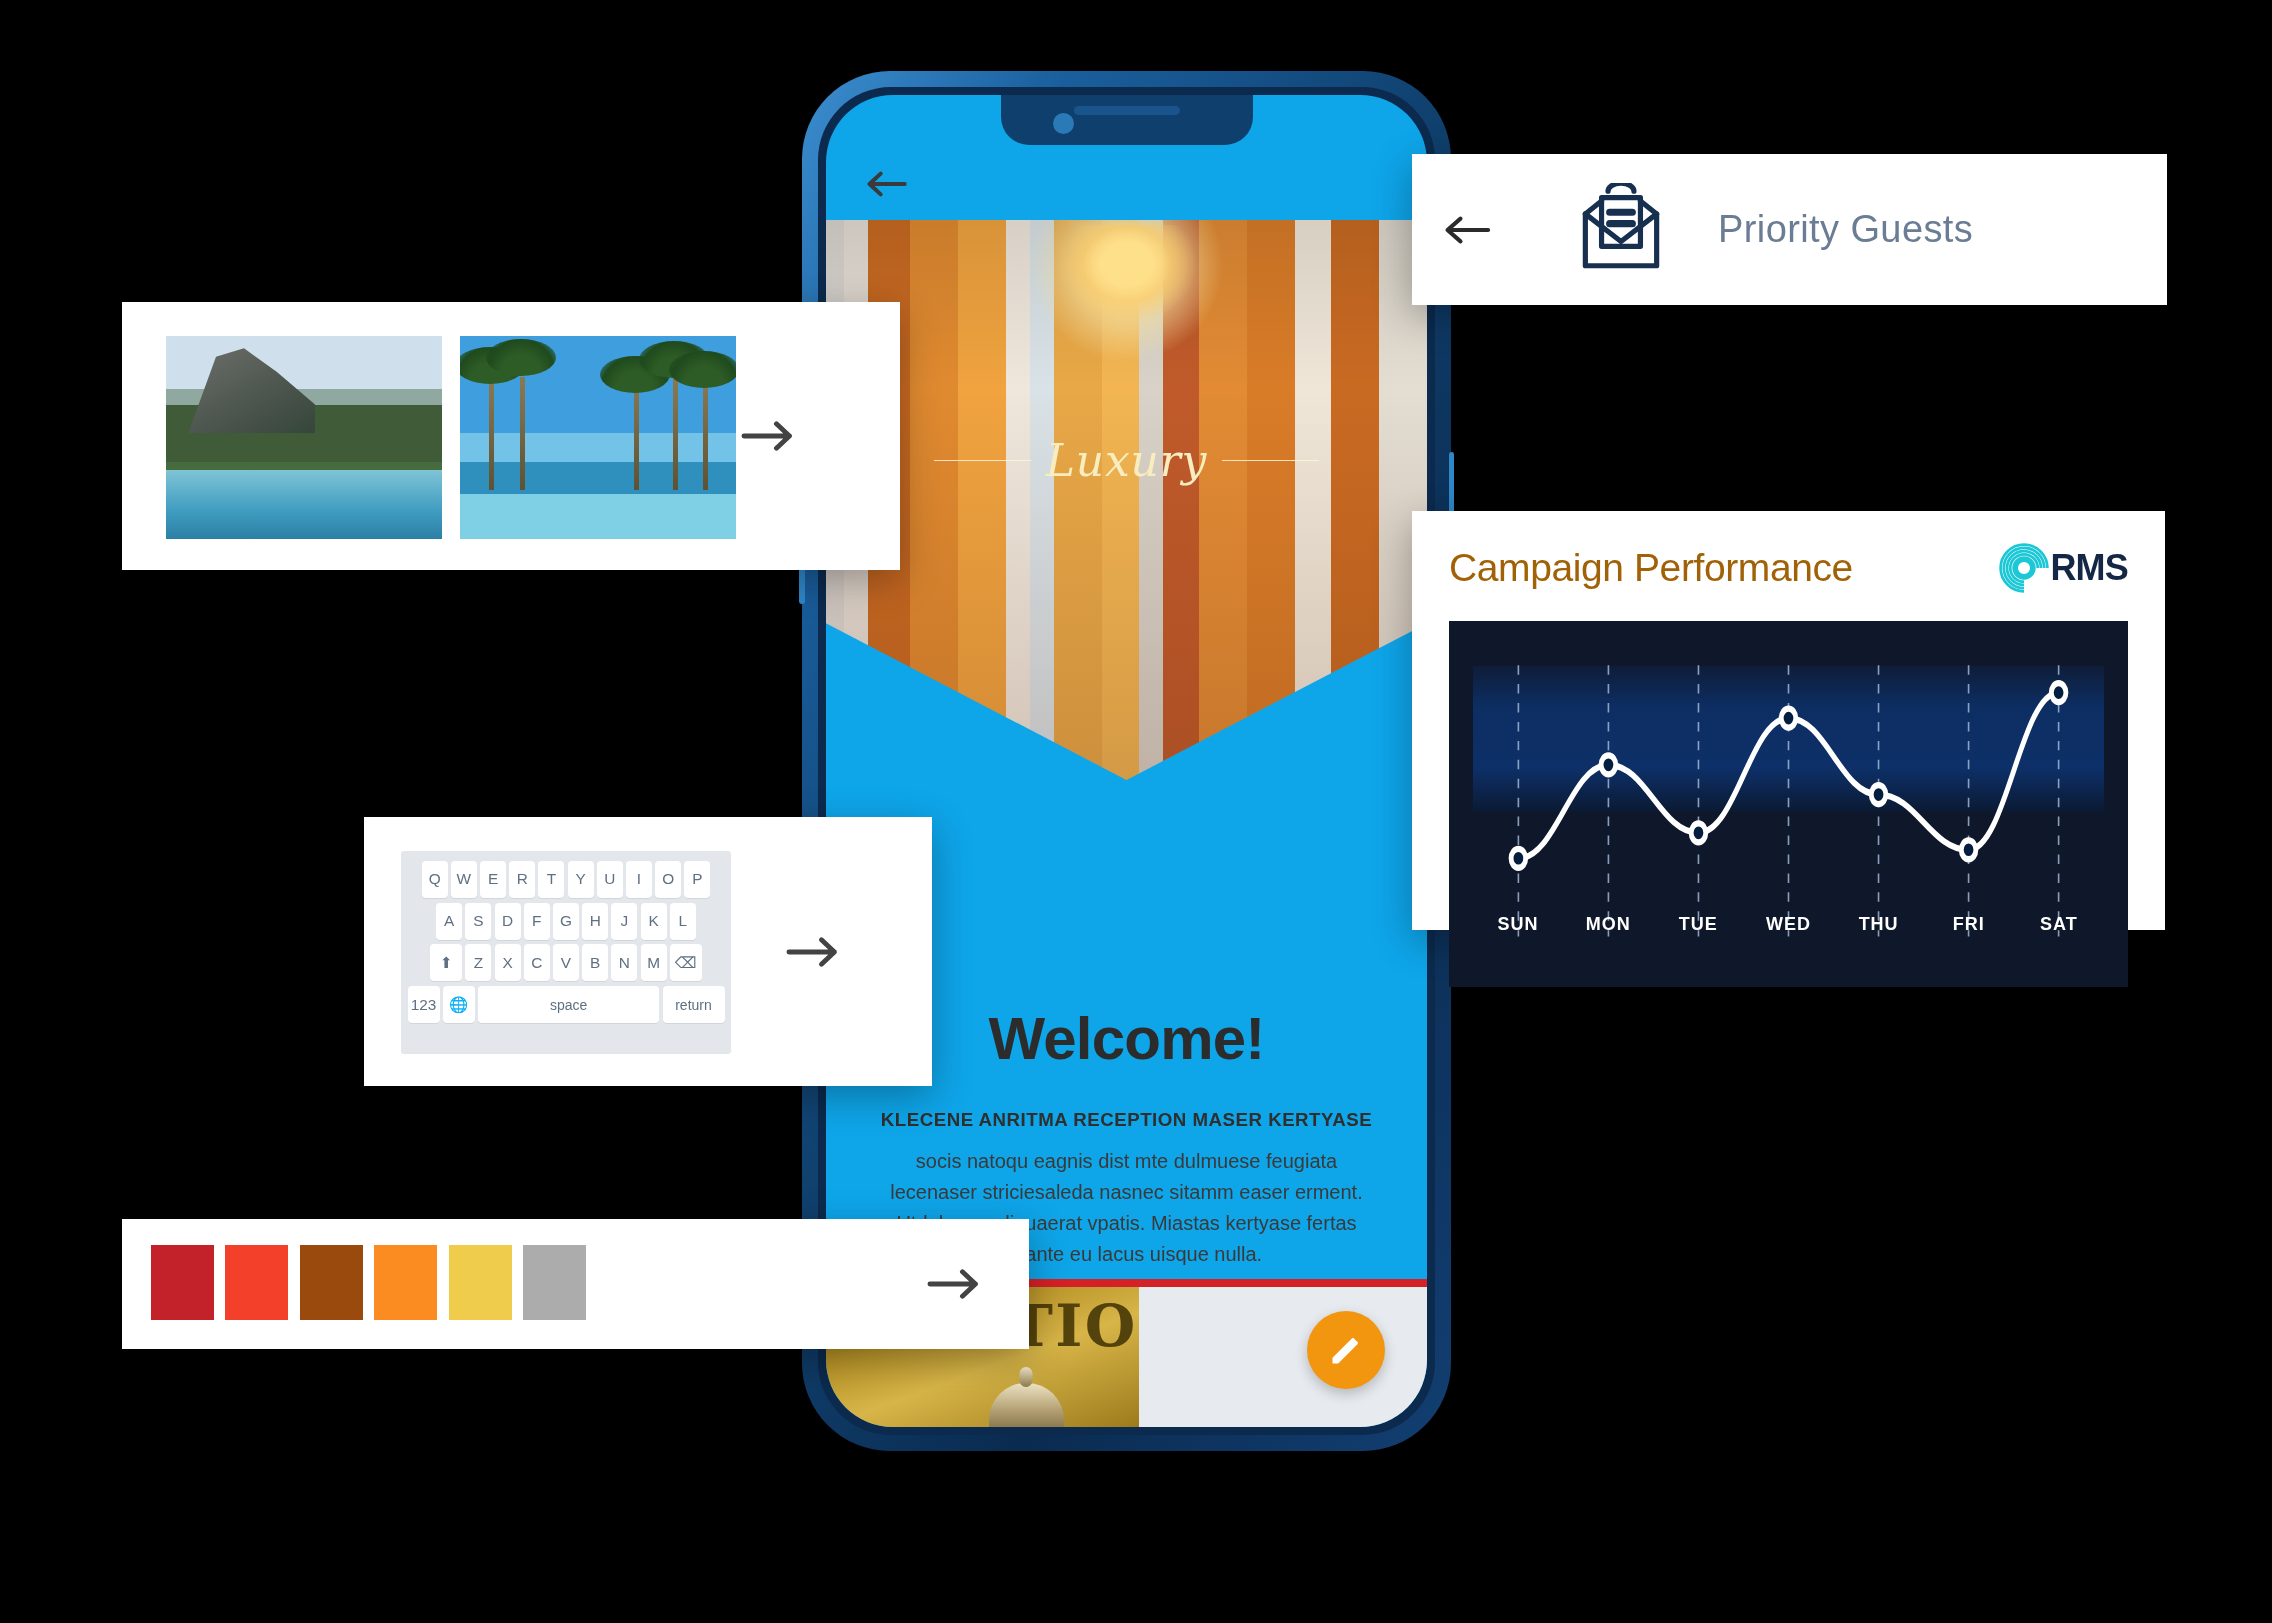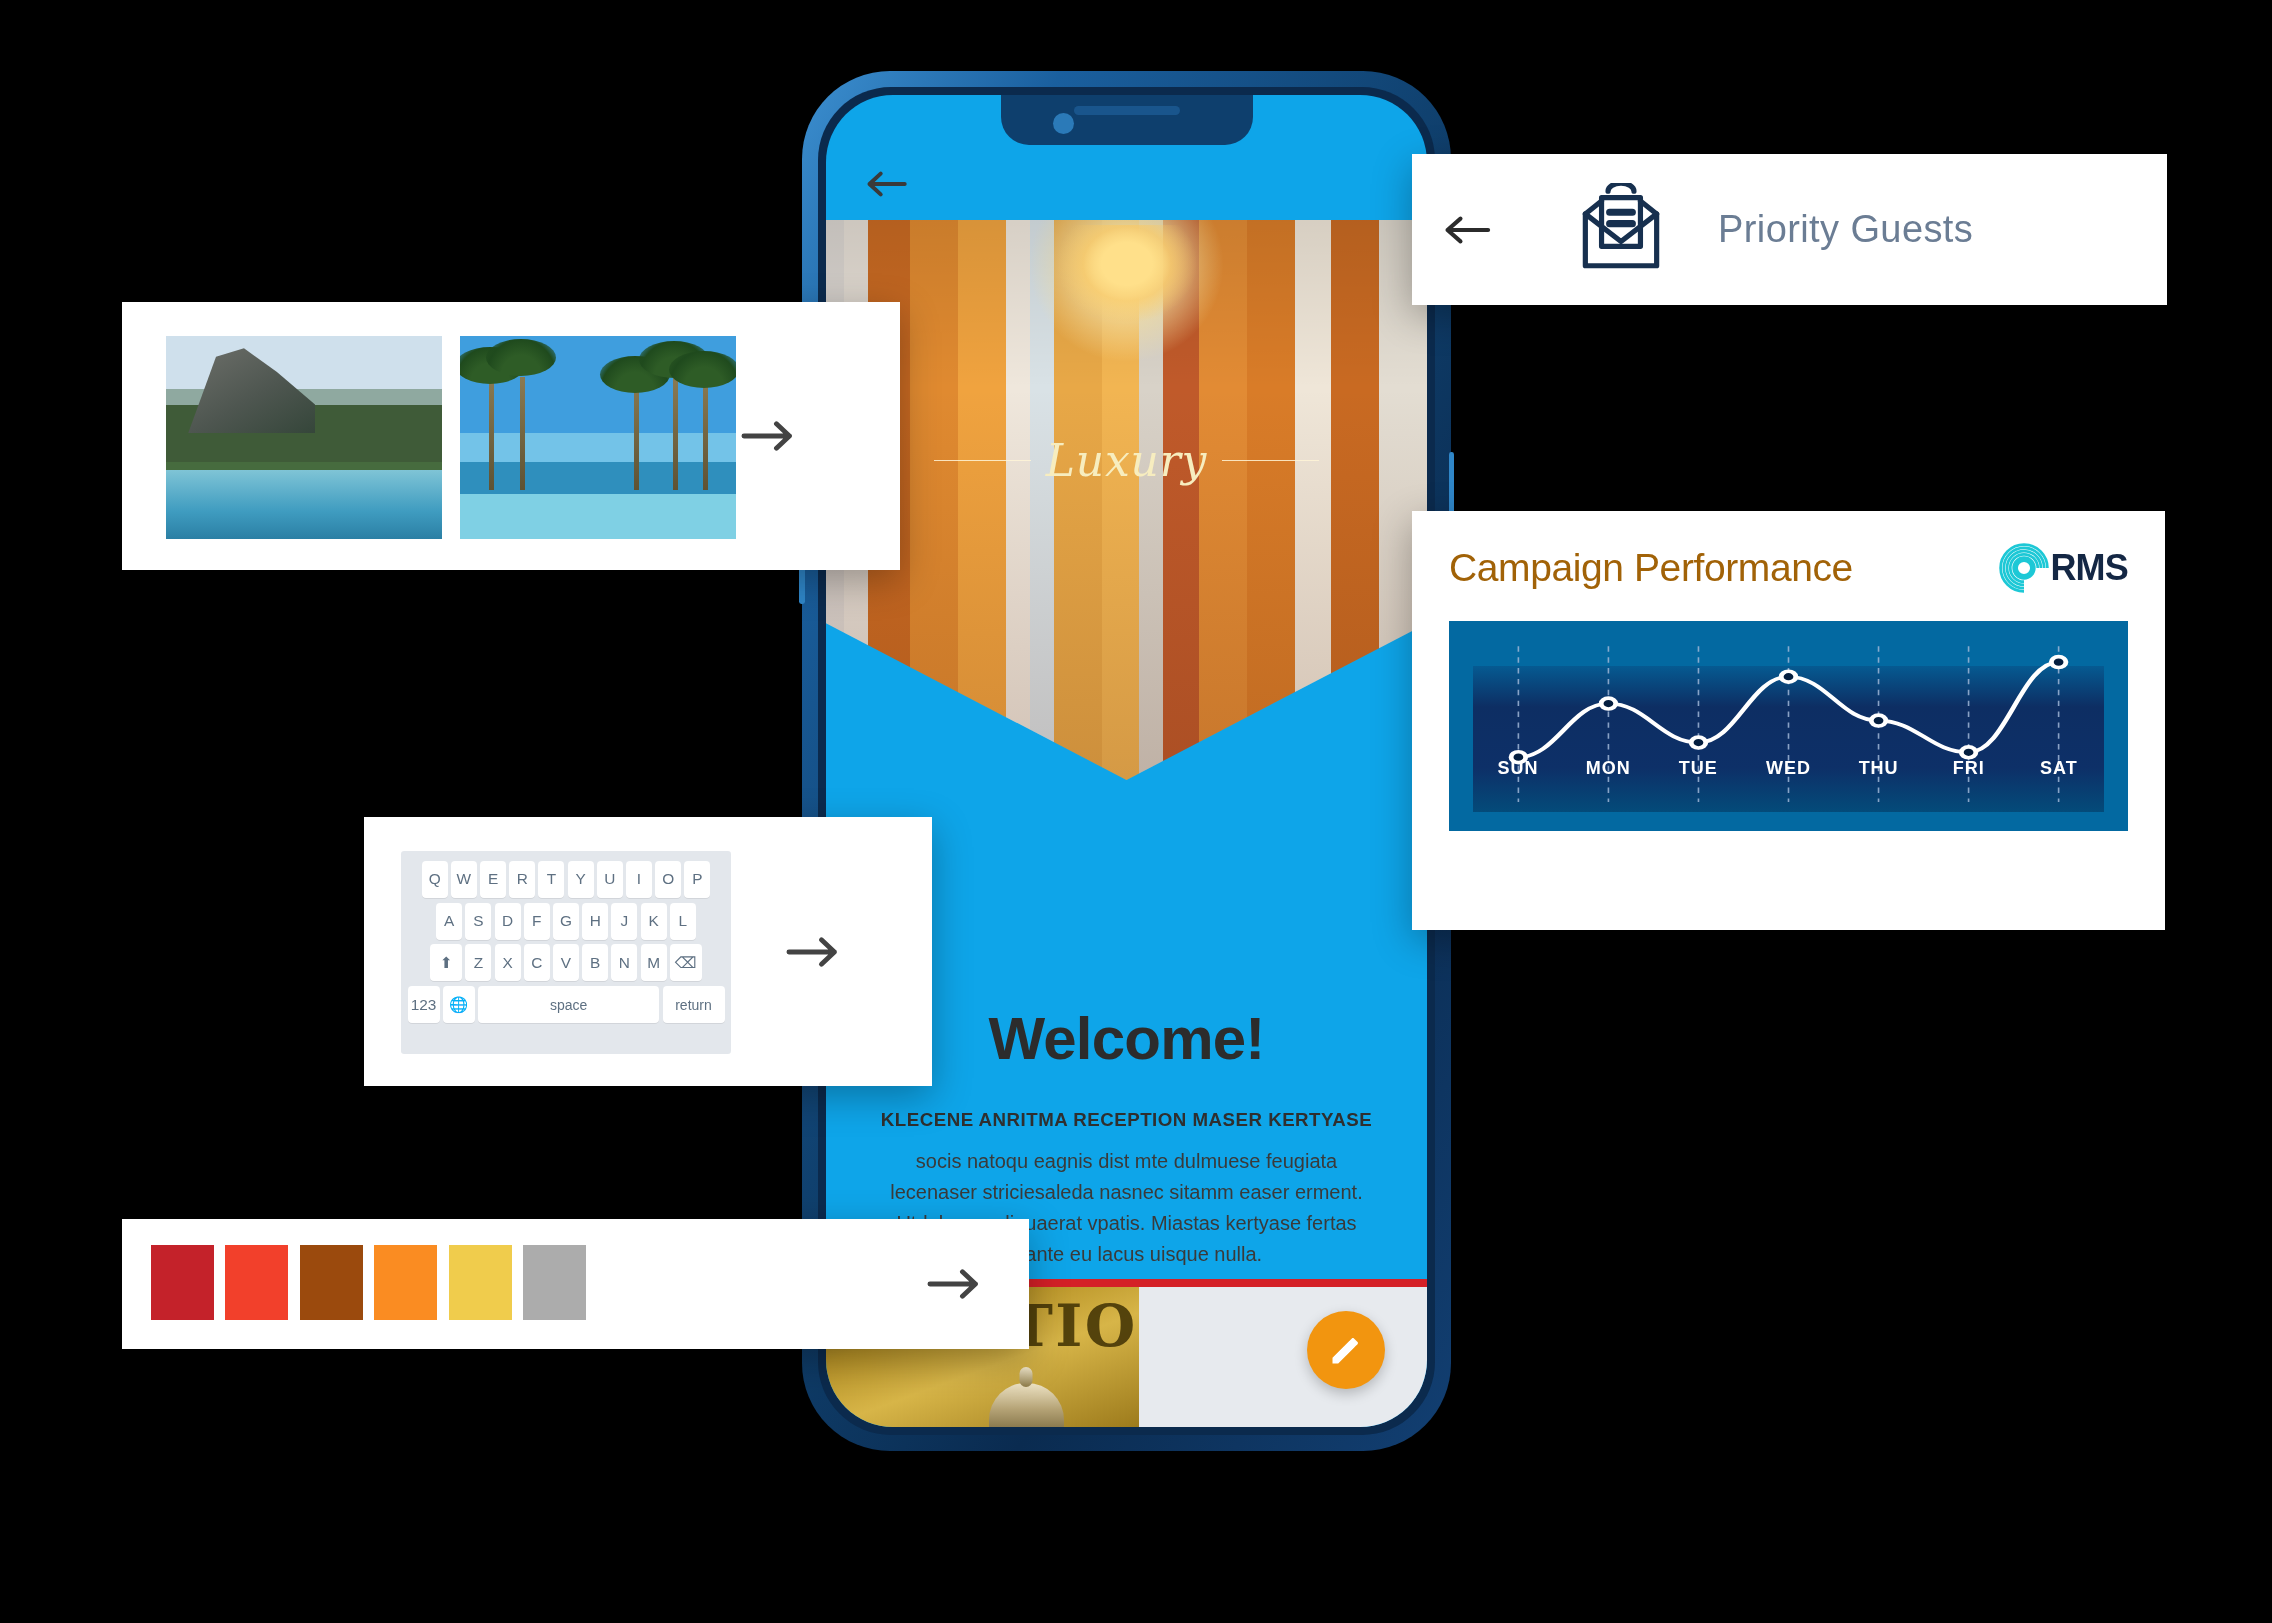--- a/index.html
+++ b/index.html
@@ -186,22 +186,22 @@
   .pg-icon { margin-left: 81px; }
   .pg-title { margin-left: 50px; font-size: 38px; color: #6b7d94; letter-spacing: 0.4px; }
 
   
   .card-campaign { left: 1412px; top: 511px; width: 753px; height: 419px; }
   .cc-head { display: flex; align-items: center; padding: 32px 37px 0 37px; }
   .cc-title { font-size: 39px; color: #a16207; letter-spacing: -0.4px; }
   .cc-logo { margin-left: auto; display: flex; align-items: center; gap: 1px; }
   .cc-logo-text { font-size: 36px; font-weight: bold; color: #142744; letter-spacing: -0.8px; }
   .chart-panel {
-    position: relative; margin: 28px 37px 4px 37px; height: 210px;
-    background: #0369a1; overflow: hidden;
+    position: relative; margin: 28px 37px 4px 37px; height: 366px;
+    background: #0f172a; overflow: hidden;
   }
   .chart-band {
     position: absolute; left: 24px; top: 45px; right: 24px; height: 146px;
     background: linear-gradient(180deg, rgba(13,46,99,.25) 0%, #0d2e63 28%, #0d3068 70%, rgba(4,30,63,.4) 100%);
   }
   .chart-svg { position: absolute; inset: 0; width: 100%; height: 100%; }
   .x-labels {
     position: absolute; left: 0; bottom: 52px; width: 100%;
     display: flex; padding: 0 24px;
   }

